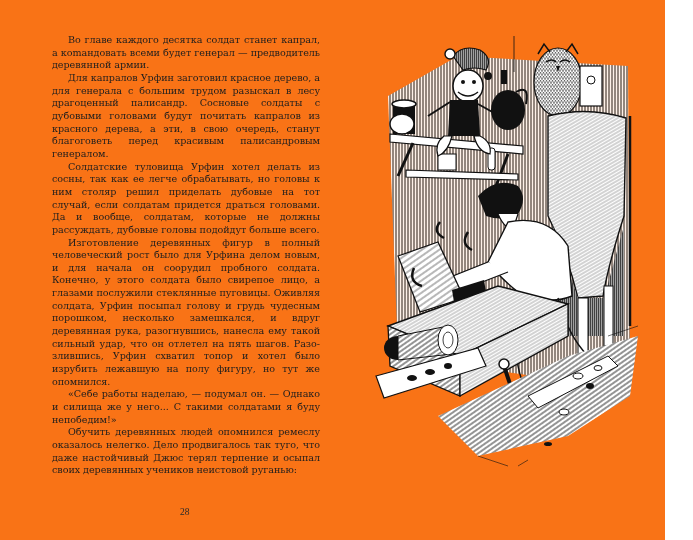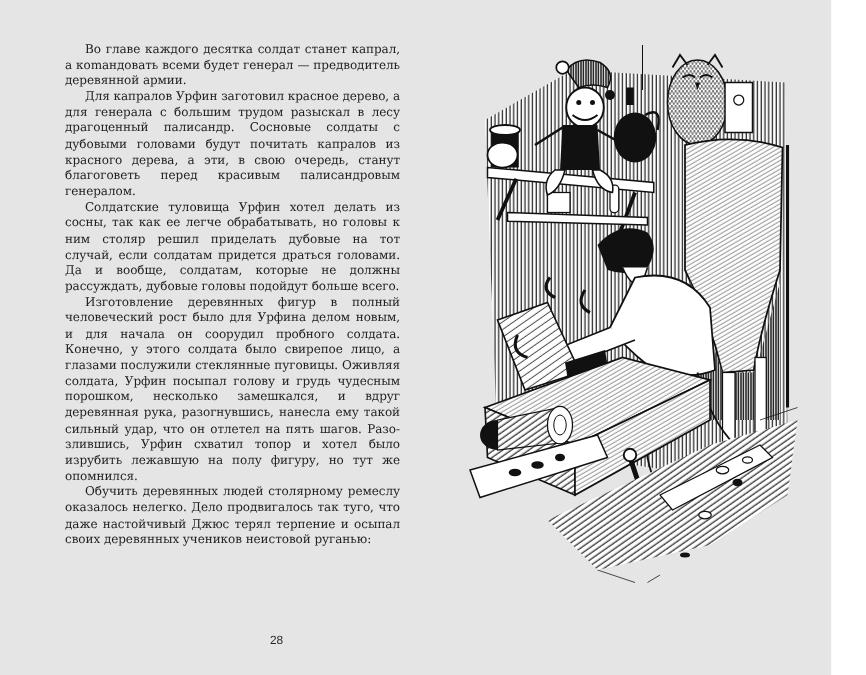--- a/index.html
+++ b/index.html
@@ -1,17 +1,17 @@
 <!DOCTYPE html>
 <html><head>
 <meta charset="utf-8">
 <style>
   html, body { margin: 0; padding: 0; background: #ffffff; }
   body { width: 693px; height: 540px; position: relative; overflow: hidden; }
-  .page { position: absolute; left: 0; top: 0; width: 665px; height: 540px; background: #e5e5e5; }
+  .page { position: absolute; left: 0; top: 0; width: 665px; height: 540px; background: #f97316; }
 
   .text-column {
     position: absolute;
     left: 52px;
     top: 34px;
     width: 268px;
     font-family: "DejaVu Serif", "Liberation Serif", serif;
     font-size: 9.6px;
     line-height: 12.65px;
     color: #1e1e1e;
@@ -22,24 +22,23 @@
     text-indent: 16px;
     text-align: justify;
     hyphens: manual;
   }
 
   .page-number {
     position: absolute;
     left: 180px;
     top: 507px;
     width: 14px;
-    font-family: Liberation Sans, sans-serif;
+    font-family: Liberation Serif, serif;
     font-size: 9.5px;
     color: #2a2a2a;
-    margin-left: 36px;
   }
 
   .illustration {
     position: absolute;
     left: 368px;
     top: 36px;
     width: 282px;
     height: 460px;
   }
   .illustration svg { width: 100%; height: 100%; display: block; }
@@ -47,21 +46,22 @@
 </head>
 <body>
 
 <div class="page">
 
   <div class="text-column">
     <p>Во главе каждого десятка солдат станет капрал, а ко­mандовать всеми будет генерал — предводитель дере­вянной армии.</p>
     <p>Для капралов Урфин заготовил красное дерево, а для генерала с большим трудом разыскал в лесу драгоценный палисандр. Сосновые солдаты с дубовыми головами бу­дут почитать капралов из красного дерева, а эти, в свою очередь, станут благоговеть перед красивым палисан­дровым генералом.</p>
     <p>Солдатские туловища Урфин хотел делать из сосны, так как ее легче обрабатывать, но головы к ним столяр решил приделать дубовые на тот случай, если солдатам придется драться головами. Да и вообще, солдатам, ко­торые не должны рассуждать, дубовые головы подойдут больше всего.</p>
     <p>Изготовление деревянных фигур в полный человече­ский рост было для Урфина делом новым, и для начала он соорудил пробного солдата. Конечно, у этого солдата было свирепое лицо, а глазами послужили стеклянные пуговицы. Оживляя солдата, Урфин посыпал голову и грудь чудесным порошком, несколько замешкался, и вдруг деревянная рука, разогнувшись, нанесла ему та­кой сильный удар, что он отлетел на пять шагов. Разо­злившись, Урфин схватил топор и хотел было изрубить лежавшую на полу фигуру, но тут же опомнился.</p>
-    <p>Обучить деревянных людей столярному ремеслу ока­залось нелегко. Дело продвигалось так туго, что даже настойчивый Джюс терял терпение и осыпал своих де­ревянных учеников неистовой руганью:</p>
+    <p>«Себе работы наделаю, — подумал он. — Однако и силища же у него... С такими солдатами я буду непо­бедим!»</p>
+    <p>Обучить деревянных людей опомнился ремеслу ока­залось нелегко. Дело продвигалось так туго, что даже настойчивый Джюс терял терпение и осыпал своих де­ревянных учеников неистовой руганью:</p>
   </div>
 
   <div class="page-number">28</div>
 
   <div class="illustration">
     <svg viewBox="0 0 282 460" xmlns="http://www.w3.org/2000/svg">
       <defs>
         <pattern id="hatchV" width="3" height="6" patternUnits="userSpaceOnUse">
           <rect width="3" height="6" fill="#fff"></rect>
           <line x1="1" y1="0" x2="1" y2="6" stroke="#111" stroke-width="1"></line>

